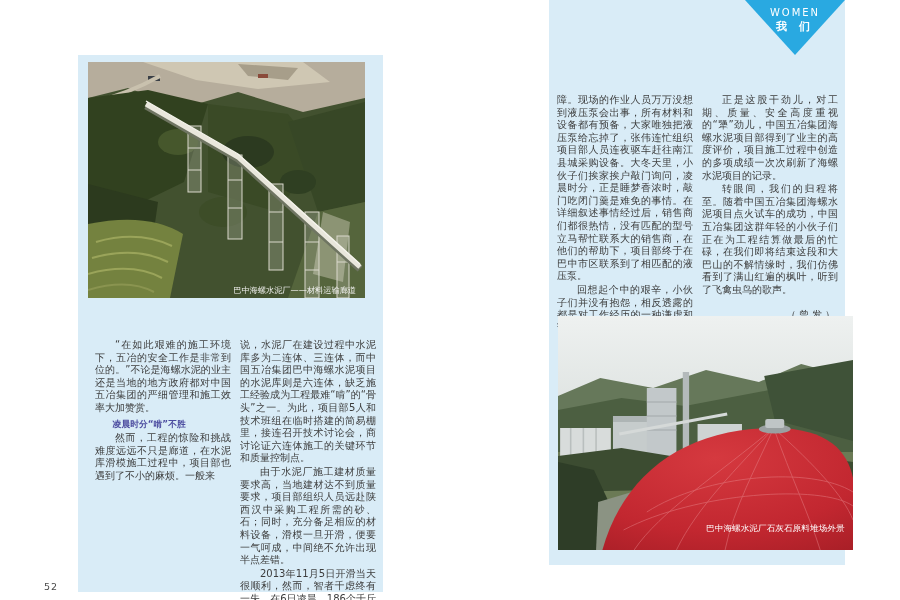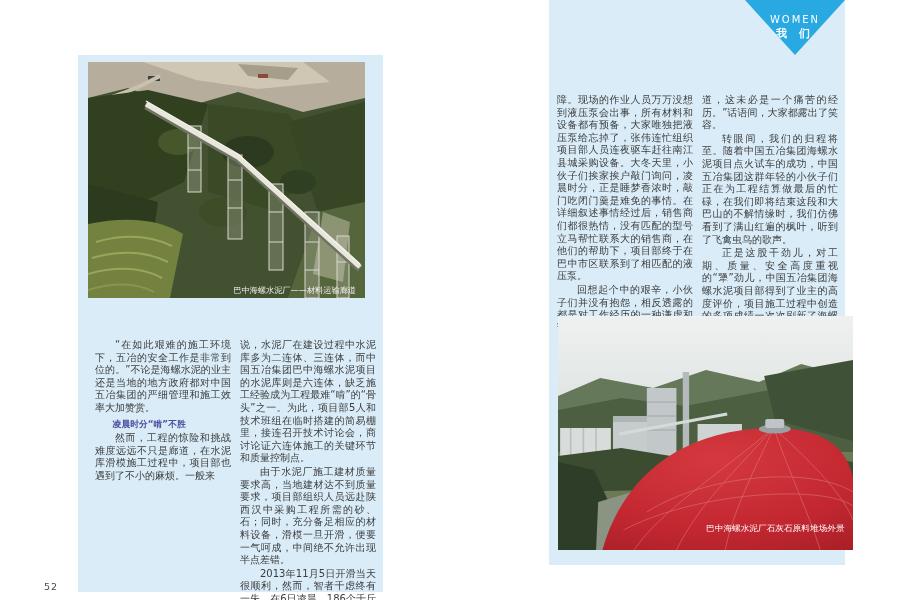--- a/index.html
+++ b/index.html
@@ -32,21 +32,21 @@
     text-indent:2em;margin:3px 0 2px 0;
   }
   p.byline{text-align:right;text-indent:0;margin-top:12px;letter-spacing:3px;}
 
   #tag-triangle{
     position:absolute;left:745px;top:0;width:100px;height:55px;
     background:#29a9e1;
     clip-path:polygon(0 0,100% 0,50% 100%);
     text-align:center;color:#ffffff;z-index:5;
   }
-  .tag-en{font-size:10px;letter-spacing:2px;margin-top:14px;}
+  .tag-en{font-size:10px;letter-spacing:2px;margin-top:7px;}
   .tag-zh{font-size:11px;letter-spacing:4px;font-weight:bold;margin-top:1px;}
 
   #page-num{
     position:absolute;left:44px;top:566px;font-size:9.5px;color:#4a4a4a;
     letter-spacing:1px;
     margin-top:15px;
   }
 </style>
 </head>
 <body>
@@ -128,23 +128,22 @@
 </div>
 
 <div id="right-panel" class="panel">
 
   <div id="right-cols" class="cols">
     <div class="col">
         <p class="para">障。现场的作业人员万万没想到液压泵会出事，所有材料和设备都有预备，大家唯独把液压泵给忘掉了，张伟连忙组织项目部人员连夜驱车赶往南江县城采购设备。大冬天里，小伙子们挨家挨户敲门询问，凌晨时分，正是睡梦香浓时，敲门吃闭门羹是难免的事情。在详细叙述事情经过后，销售商们都很热情，没有匹配的型号立马帮忙联系大的销售商，在他们的帮助下，项目部终于在巴中市区联系到了相匹配的液压泵。</p>
         <p class="para indent">回想起个中的艰辛，小伙子们并没有抱怨，相反透露的都是对工作经历的一种谦虚和谢意。“或许你永远不知</p>
       </div>
     <div class="col">
-        <p class="para">道，这未必是一个痛苦的经历。”话语间，大家都露出了笑容。</p>
+        <p class="para indent">正是这股干劲儿，对工期、质量、安全高度重视的“犟”劲儿，中国五冶集团海螺水泥项目部得到了业主的高度评价，项目施工过程中创造的多项成绩一次次刷新了海螺水泥项目的记录。</p>
         <p class="para indent">转眼间，我们的归程将至。随着中国五冶集团海螺水泥项目点火试车的成功，中国五冶集团这群年轻的小伙子们正在为工程结算做最后的忙碌，在我们即将结束这段和大巴山的不解情缘时，我们仿佛看到了满山红遍的枫叶，听到了飞禽虫鸟的歌声。</p>
-        <p class="para indent">正是这股干劲儿，对工期、质量、安全高度重视的“犟”劲儿，中国五冶集团海螺水泥项目部得到了业主的高度评价，项目施工过程中创造的多项成绩一次次刷新了海螺水泥项目的记录。</p>
         <p class="para byline">（曾发）</p>
       </div>
   </div>
 
   <div id="right-photo" class="photo">
     <svg viewBox="0 0 279 234" preserveAspectRatio="none">
       <defs>
         <linearGradient id="skyG" x1="0" y1="0" x2="0" y2="1">
           <stop offset="0" stop-color="#eef1f0"></stop>
             <stop offset="1" stop-color="#dce1df"></stop>

